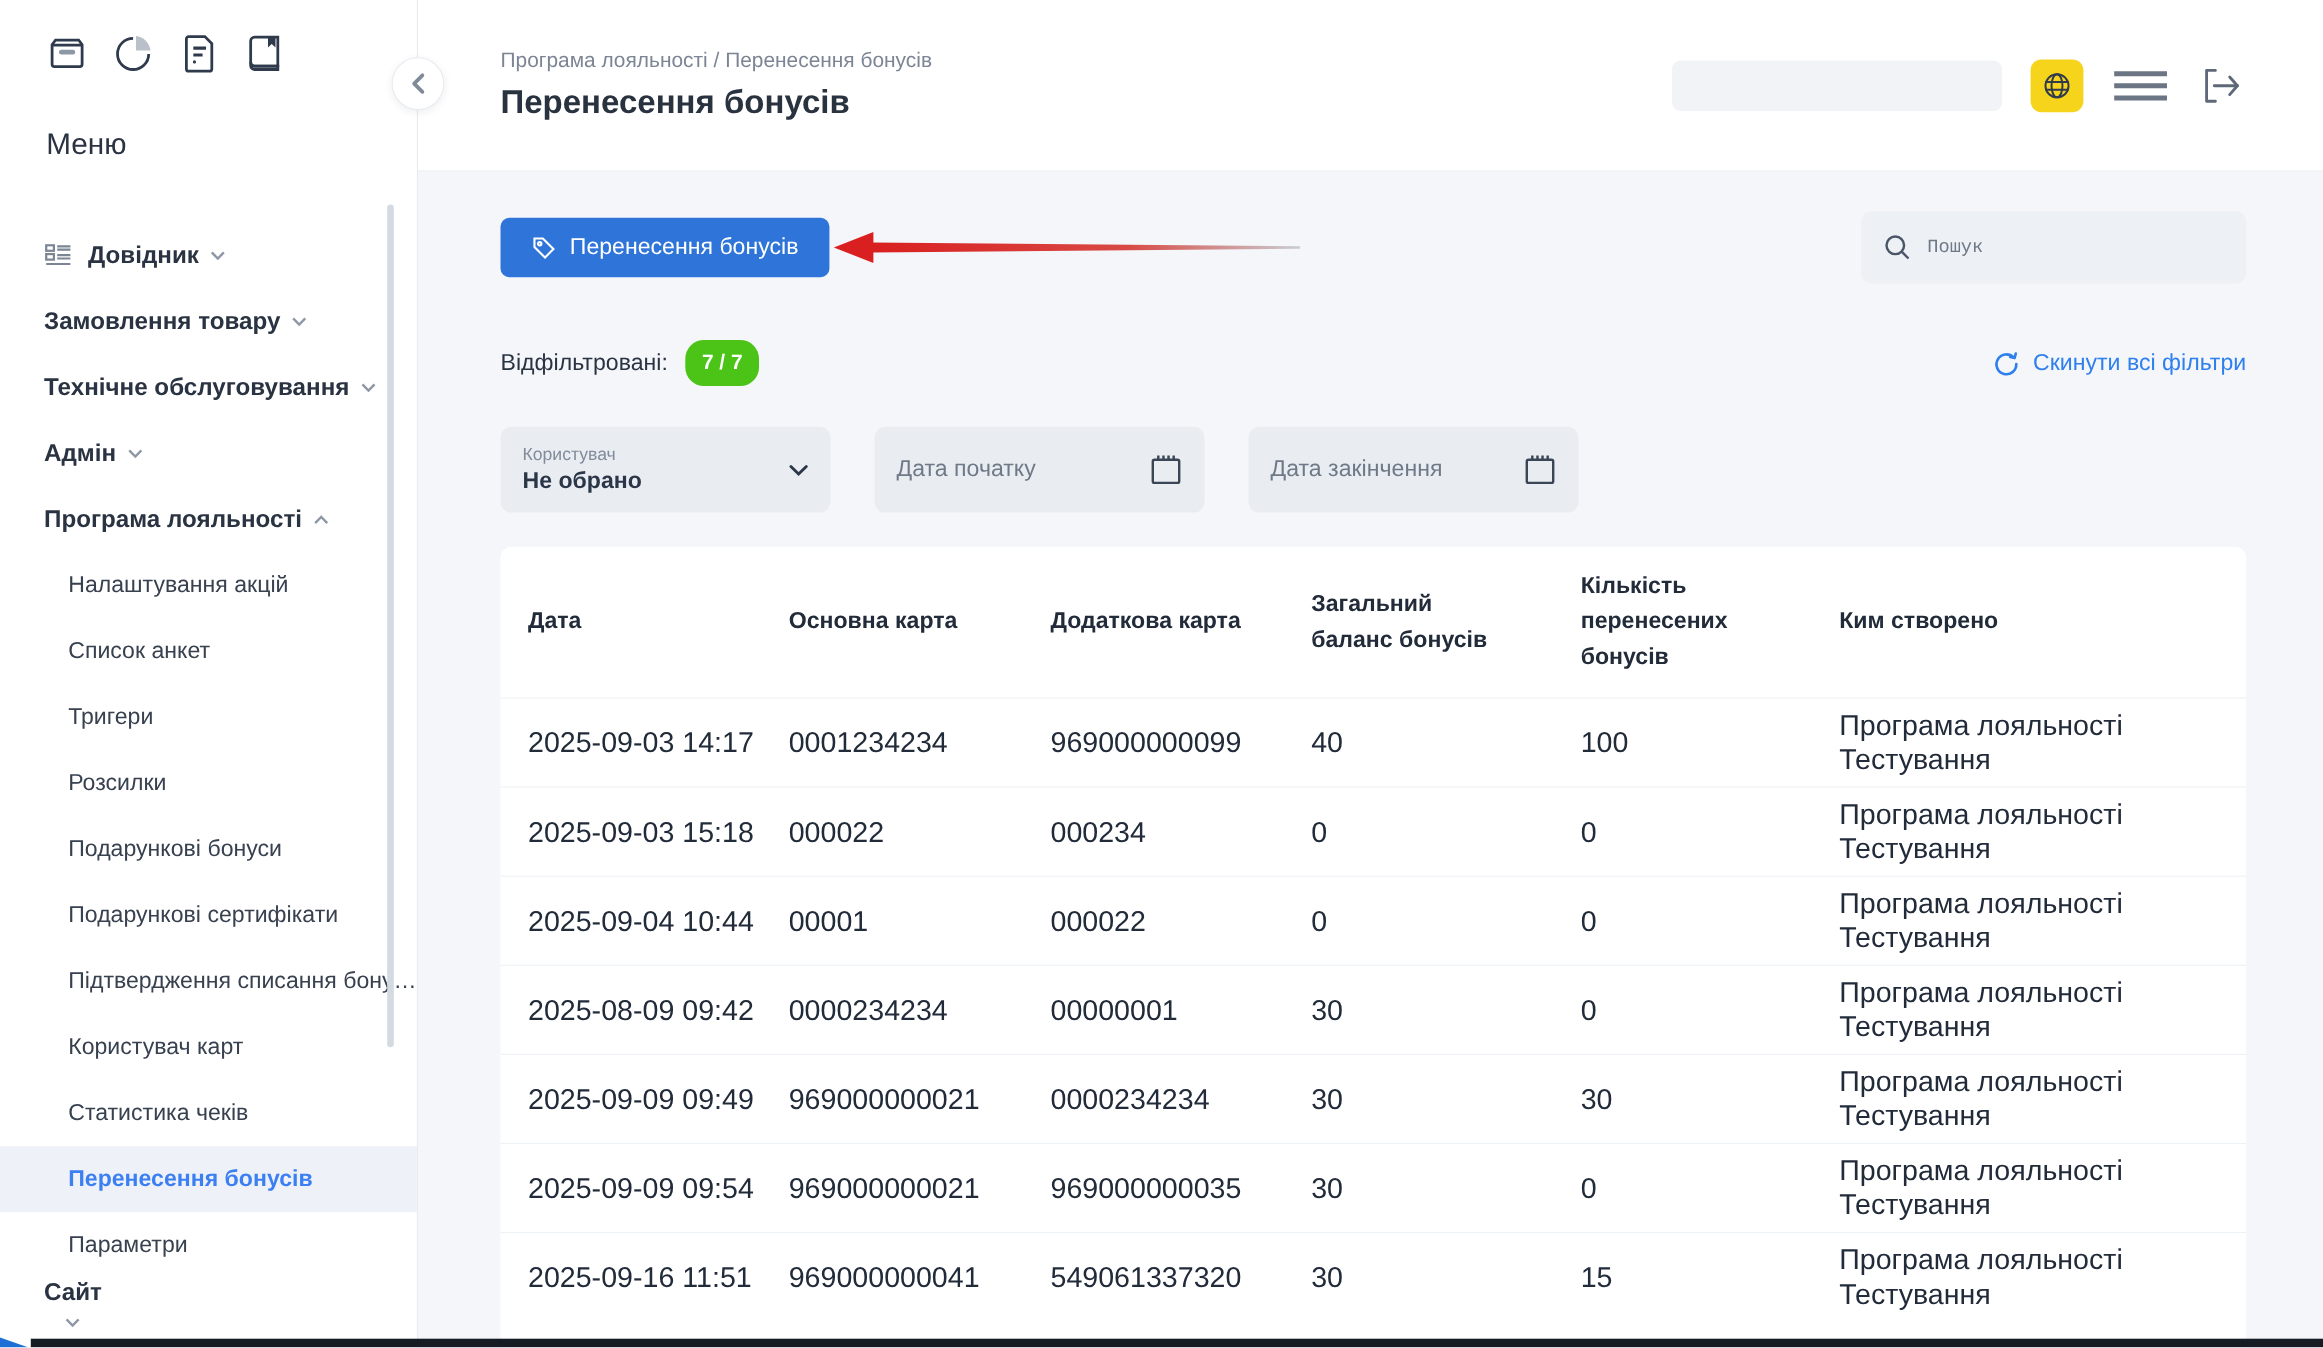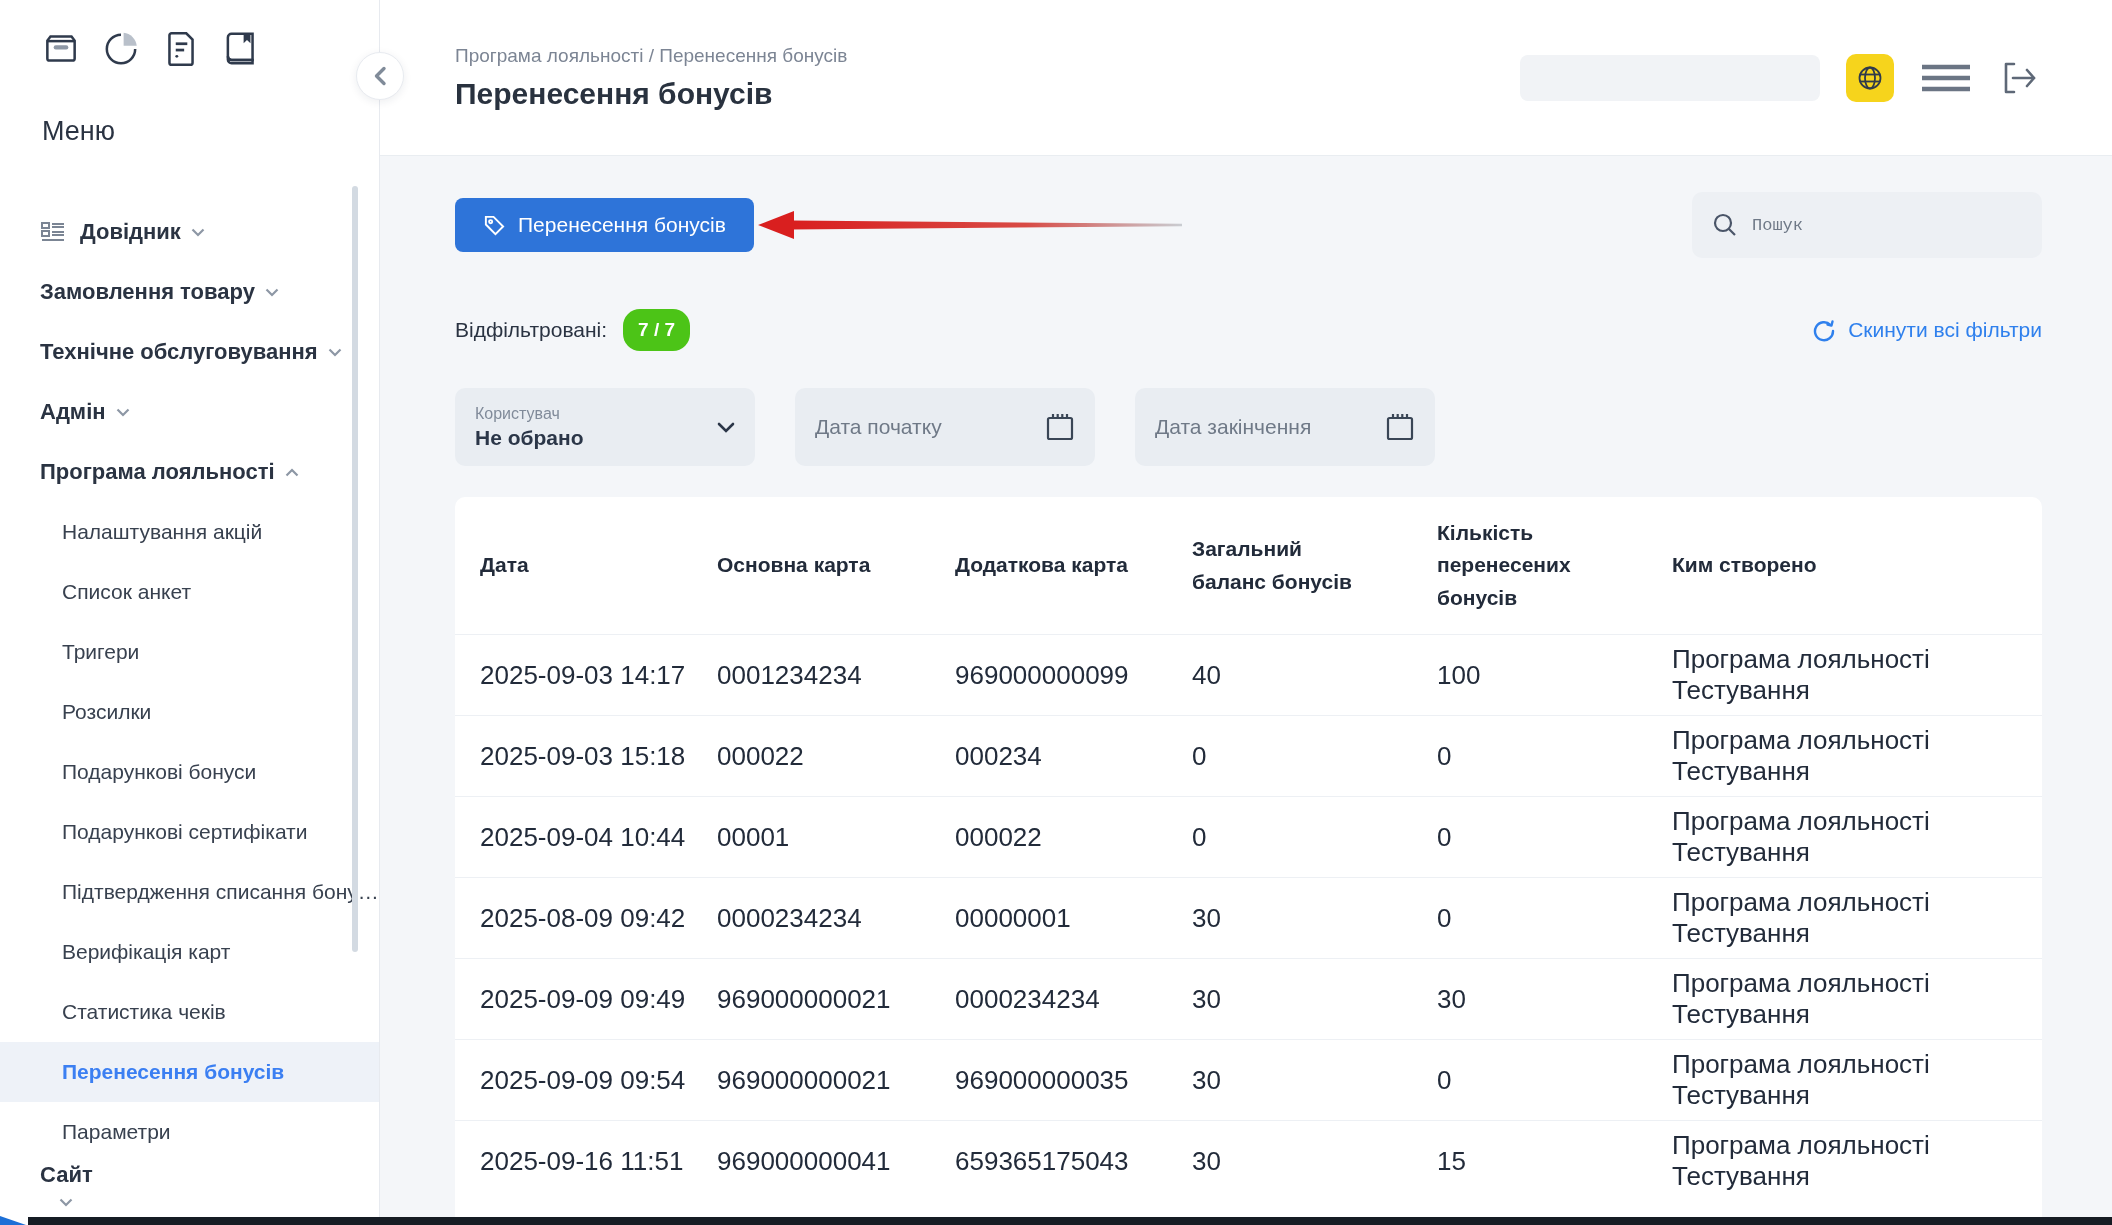--- a/index.html
+++ b/index.html
@@ -215,21 +215,21 @@
     </nav>
 
     <div class="subnav">
       <div class="sub-item">Налаштування акцій</div>
       <div class="sub-item">Список анкет</div>
       <div class="sub-item">Тригери</div>
       <div class="sub-item">Розсилки</div>
       <div class="sub-item">Подарункові бонуси</div>
       <div class="sub-item">Подарункові сертифікати</div>
       <div class="sub-item">Підтвердження списання бону…</div>
-      <div class="sub-item">Верифікація карт</div>
+      <div class="sub-item">Користувач карт</div>
       <div class="sub-item">Статистика чеків</div>
       <div class="sub-item active">Перенесення бонусів</div>
       <div class="sub-item">Параметри</div>
     </div>
 
     <div class="nav-item site-item">
       <span class="lbl">Сайт</span>
       <span class="chev">
         <svg width="14" height="9" viewBox="0 0 14 9" fill="none" stroke="#8d97a5" stroke-width="2.2">
             <polyline points="1.5,1.5 7,7 12.5,1.5"></polyline>
@@ -428,21 +428,21 @@
           <span class="t-cell">2025-09-09 09:54</span>
           <span class="t-cell">969000000021</span>
           <span class="t-cell">969000000035</span>
           <span class="t-cell">30</span>
           <span class="t-cell">0</span>
           <span class="t-cell">Програма лояльності Тестування</span>
         </div>
         <div class="t-row">
           <span class="t-cell">2025-09-16 11:51</span>
           <span class="t-cell">969000000041</span>
-          <span class="t-cell">659365175043</span>
+          <span class="t-cell">549061337320</span>
           <span class="t-cell">30</span>
           <span class="t-cell">15</span>
           <span class="t-cell">Програма лояльності Тестування</span>
         </div>
       </div>
     </div>
   </main>
 
   <div class="bottom-strip"></div>
   <div class="bottom-wedge"></div>

